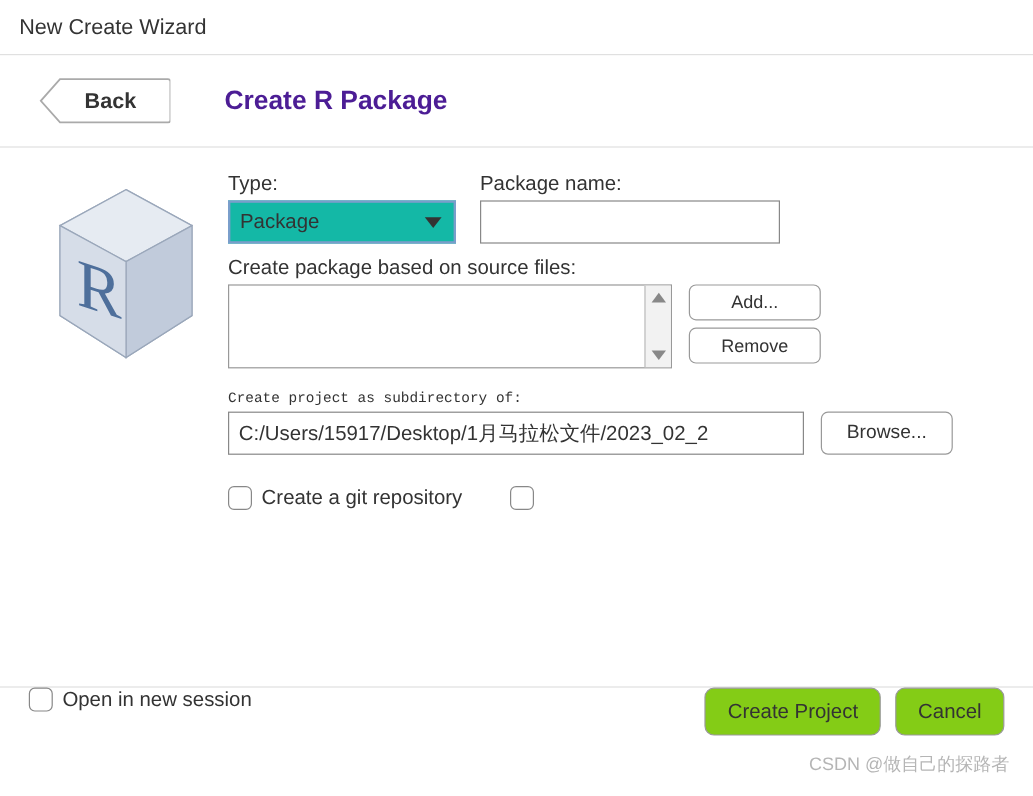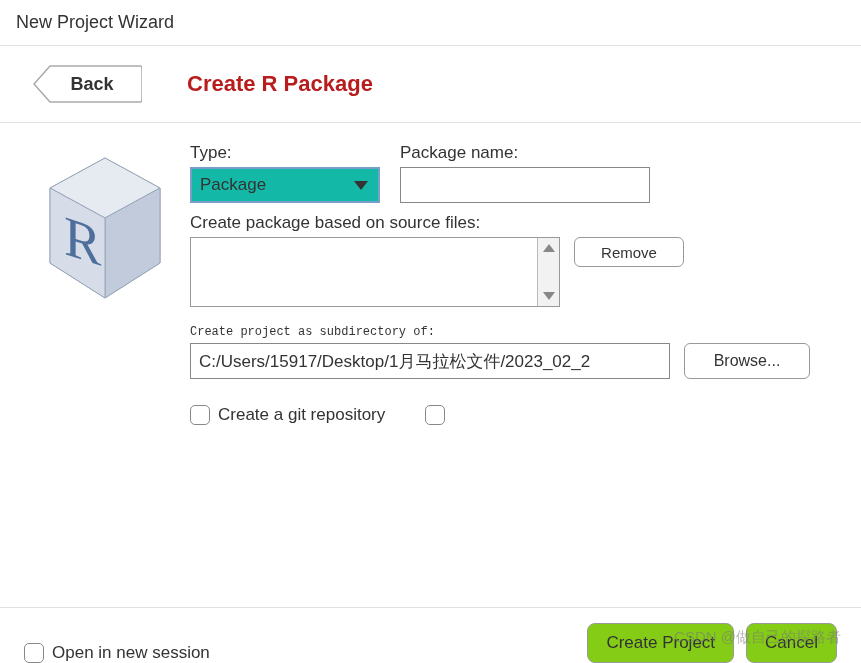--- a/index.html
+++ b/index.html
@@ -34,21 +34,21 @@
       font-size: 18px;
       font-weight: 600;
       cursor: pointer;
       margin-right: 45px;
     }
     .back-btn svg { position: absolute; top:0; left:0; width:100%; height:100%; }
     .back-btn span { position: relative; z-index: 1; padding-left: 10px;}
     .page-title {
       font-size: 22px;
       font-weight: 700;
-      color: #b91c1c;
+      color: #4c1d95;
     }
     .body-area {
       display: flex;
       padding: 20px 30px 0 30px;
     }
     .icon-col {
       width: 150px;
       padding-top: 10px;
       display: flex;
       align-items: flex-start;
@@ -110,31 +110,31 @@
     }
     .btn.small { width: 110px; }
     .dir-lbl { font-size: 12px; margin-top: 18px; margin-bottom: 4px; display:block;font-family:Liberation Mono, monospace;}
     .dir-row { display: flex; align-items: center; gap: 14px;}
     .dir-input {
       width: 480px; height: 36px; border:1px solid #888;
       padding: 0 8px; font-size:17px; background:#fff;
       white-space: nowrap; overflow: hidden;
       display:flex; align-items:center;
     }
-    .browse-btn { height:36px; width:126px; border:1px solid #999; border-radius:6px; background:#fff; display:flex;align-items:center;justify-content:center; font-size:16px; cursor:pointer;}
+    .browse-btn { height:36px; width:110px; border:1px solid #999; border-radius:6px; background:#fff; display:flex;align-items:center;justify-content:center; font-size:16px; cursor:pointer;}
     .check-row { margin-top: 26px; display:flex; gap: 40px; align-items:flex-start;}
     .chk { display:flex; align-items:center; gap:8px; font-size:17px; cursor:pointer;}
     .chk-box { width:20px; height:20px; border:1.5px solid #888; border-radius:5px; background:#fff;}
     .footer {
       position: absolute;
       bottom: 0; left: 0; right: 0;
-      height: 56px;
+      height: 91px;
       border-top: 1px solid #e0e0e0;
       display: flex;
-      align-items: flex-end;
+      align-items: flex-start;
       padding: 0 24px;
     }
     .footer .spacer { flex:1; }
     .footer-btn {
       height: 40px;
       border: 1px solid #999;
       border-radius: 8px;
       background: #84cc16;
       font-size: 17px;
       padding: 0 18px;
@@ -147,21 +147,21 @@
       position:absolute;
       right: 20px; bottom: 16px;
       font-size: 15px;
       color: rgba(120,120,120,0.55);
       pointer-events:none;
     }
   </style>
 </head>
 <body>
 
-<div class="titlebar">New Project Wizard</div>
+<div class="titlebar">New Create Wizard</div>
 
 <div class="header-row">
   <div class="back-btn">
     <svg viewBox="0 0 110 40">
       <path d="M18 2 L108 2 Q110 2 110 4 L110 36 Q110 38 108 38 L18 38 L2 20 Z" fill="#ffffff" stroke="#aaaaaa" stroke-width="1.5"></path>
     </svg>
     <span>Back</span>
   </div>
   <div class="page-title">Create R Package</div>
 </div>
@@ -200,20 +200,21 @@
         <div class="scroll-col">
           <div class="scroll-btn">
               <span class="tri-up"></span>
             </div>
           <div class="scroll-btn">
               <span class="tri-dn"></span>
             </div>
         </div>
       </div>
       <div class="side-btns">
+        <div class="btn small">Add...</div>
         <div class="btn small">Remove</div>
       </div>
     </div>
 
     <span class="dir-lbl">Create project as subdirectory of:</span>
     <div class="dir-row">
       <div class="dir-input">C:/Users/15917/Desktop/1月马拉松文件/2023_02_2</div>
       <div class="browse-btn">Browse...</div>
     </div>
 

